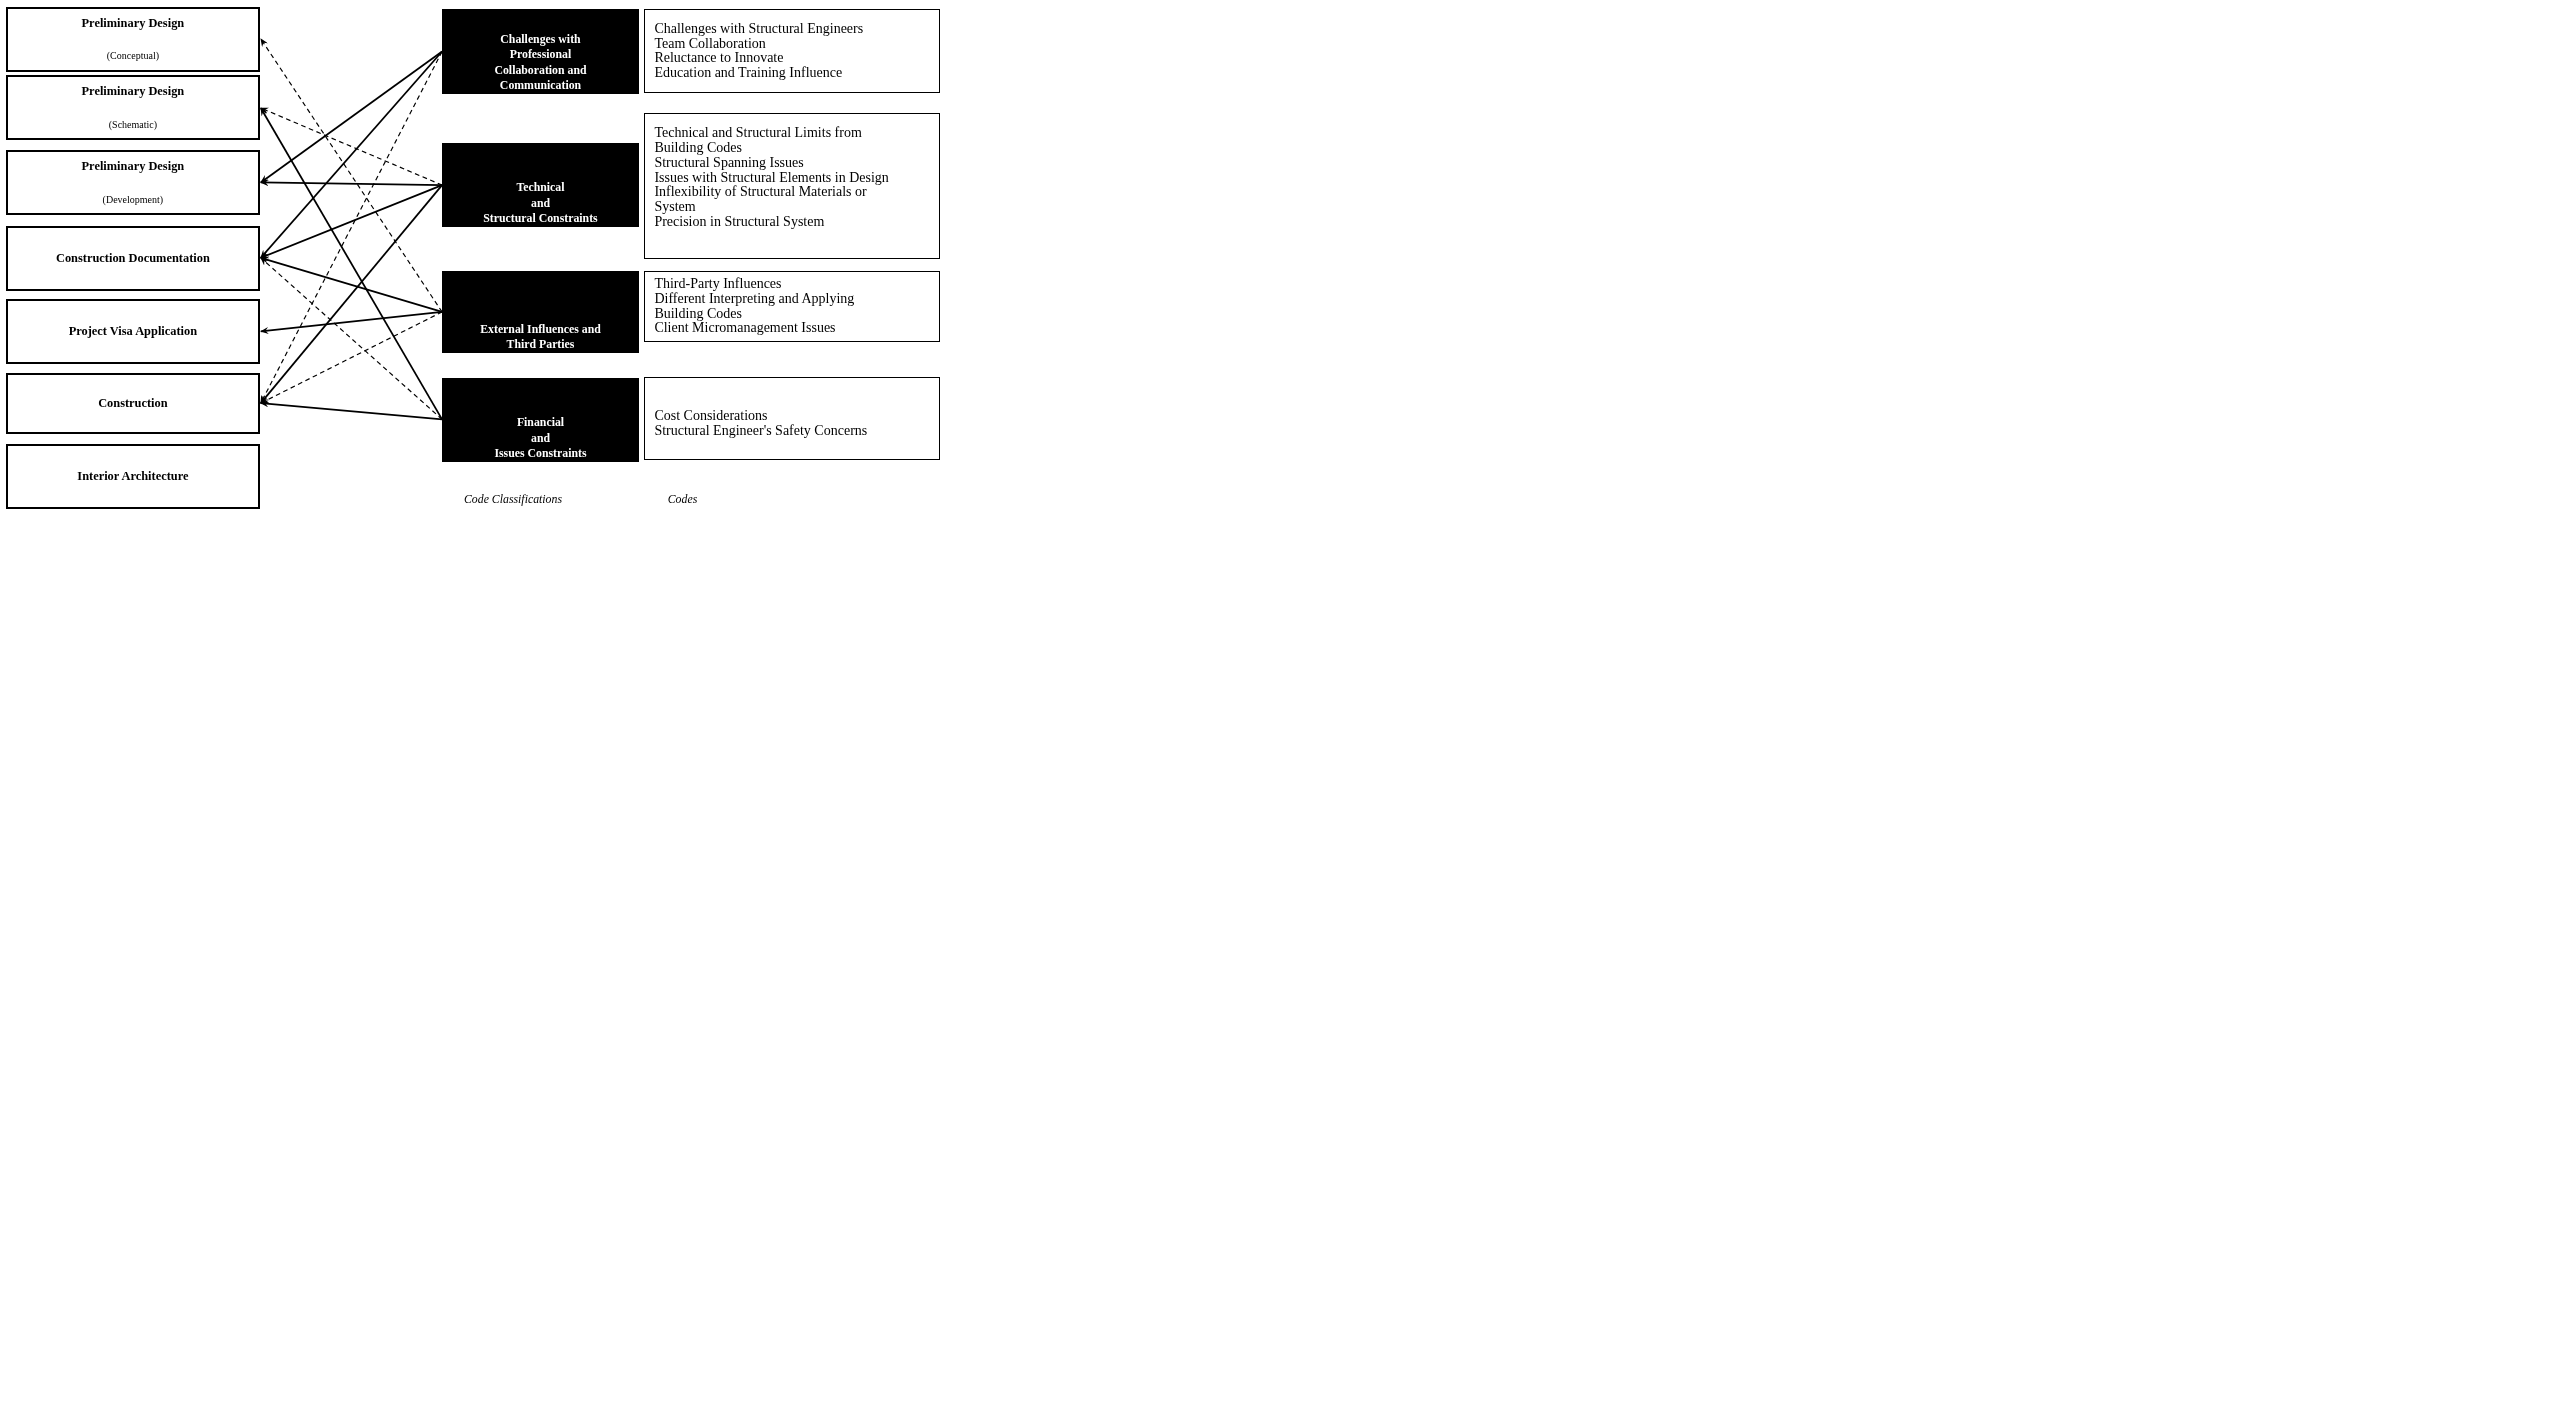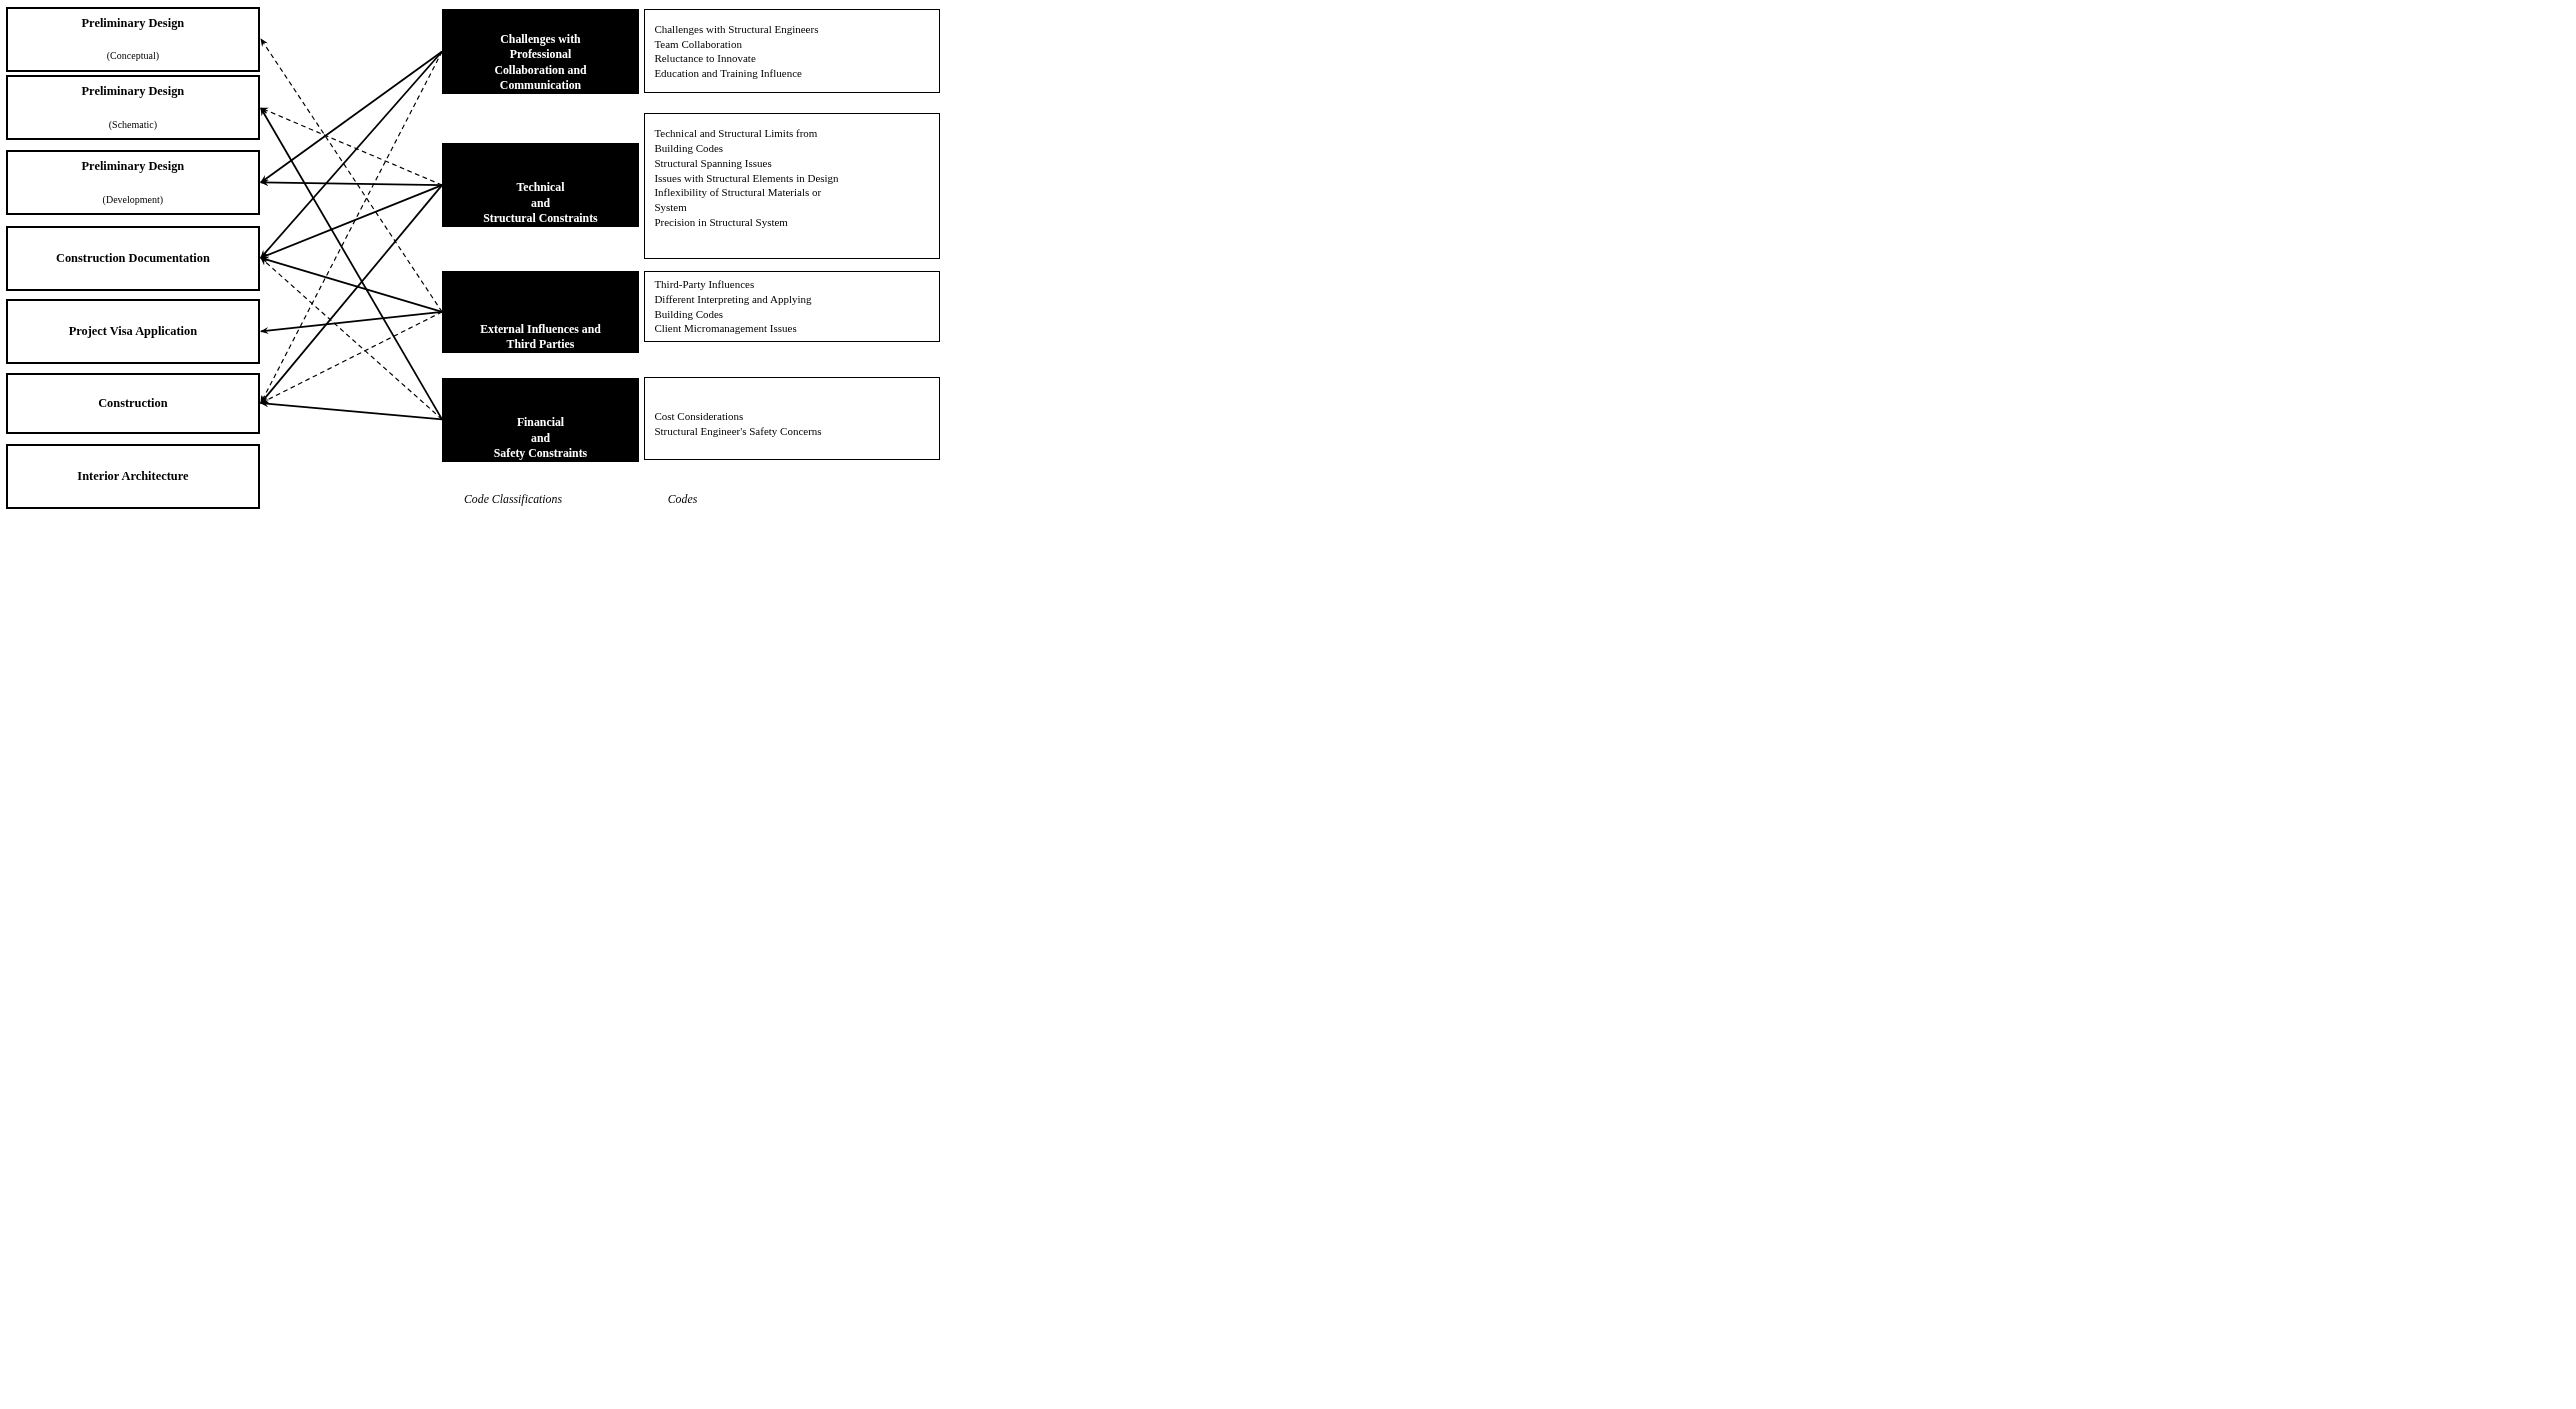--- a/index.html
+++ b/index.html
@@ -21,21 +21,21 @@
   .left-box .subtitle{font-size:10px;line-height:1.2;margin-top:20px;}
   .mid-box{
     left:442px;width:197px;
     background:#000000;color:#ffffff;
     display:flex;flex-direction:column;justify-content:flex-end;align-items:center;
     text-align:center;font-weight:bold;font-size:11.8px;line-height:1.32;
   }
   .right-box{
     left:644px;width:296px;
     border:1.8px solid #000000;
-    color:#000000;font-size:11px;line-height:14.7px;
+    color:#000000;font-size:14px;line-height:14.7px;
     padding:0 5.9px 0 9.4px;
     display:flex;flex-direction:column;justify-content:center;
   }
   .right-box.align-top{justify-content:flex-start;padding-top:12.4px;}
   .right-box.align-low{justify-content:flex-start;padding-top:31px;}
   .footer-label{
     position:absolute;top:492px;
     font-style:italic;font-size:11.8px;color:#000000;text-align:center;
   }
   #code-classifications-label{left:454px;width:118px;}
@@ -107,21 +107,21 @@
       <div>and</div>
       <div>Structural Constraints</div>
     </div>
   <div class="box mid-box" style="top:271px;height:82px;">
       <div>External Influences and</div>
       <div>Third Parties</div>
     </div>
   <div class="box mid-box" style="top:378px;height:84px;">
       <div>Financial</div>
       <div>and</div>
-      <div>Safety Constraints</div>
+      <div>Issues Constraints</div>
     </div>
 
   <div class="box right-box" style="top:9.4px;height:84px;">
       <div>Challenges with Structural Engineers</div>
       <div>Team Collaboration</div>
       <div>Reluctance to Innovate</div>
       <div>Education and Training Influence</div>
     </div>
   <div class="box right-box align-top" style="top:113px;height:146px;">
       <div>Technical and Structural Limits from</div>

